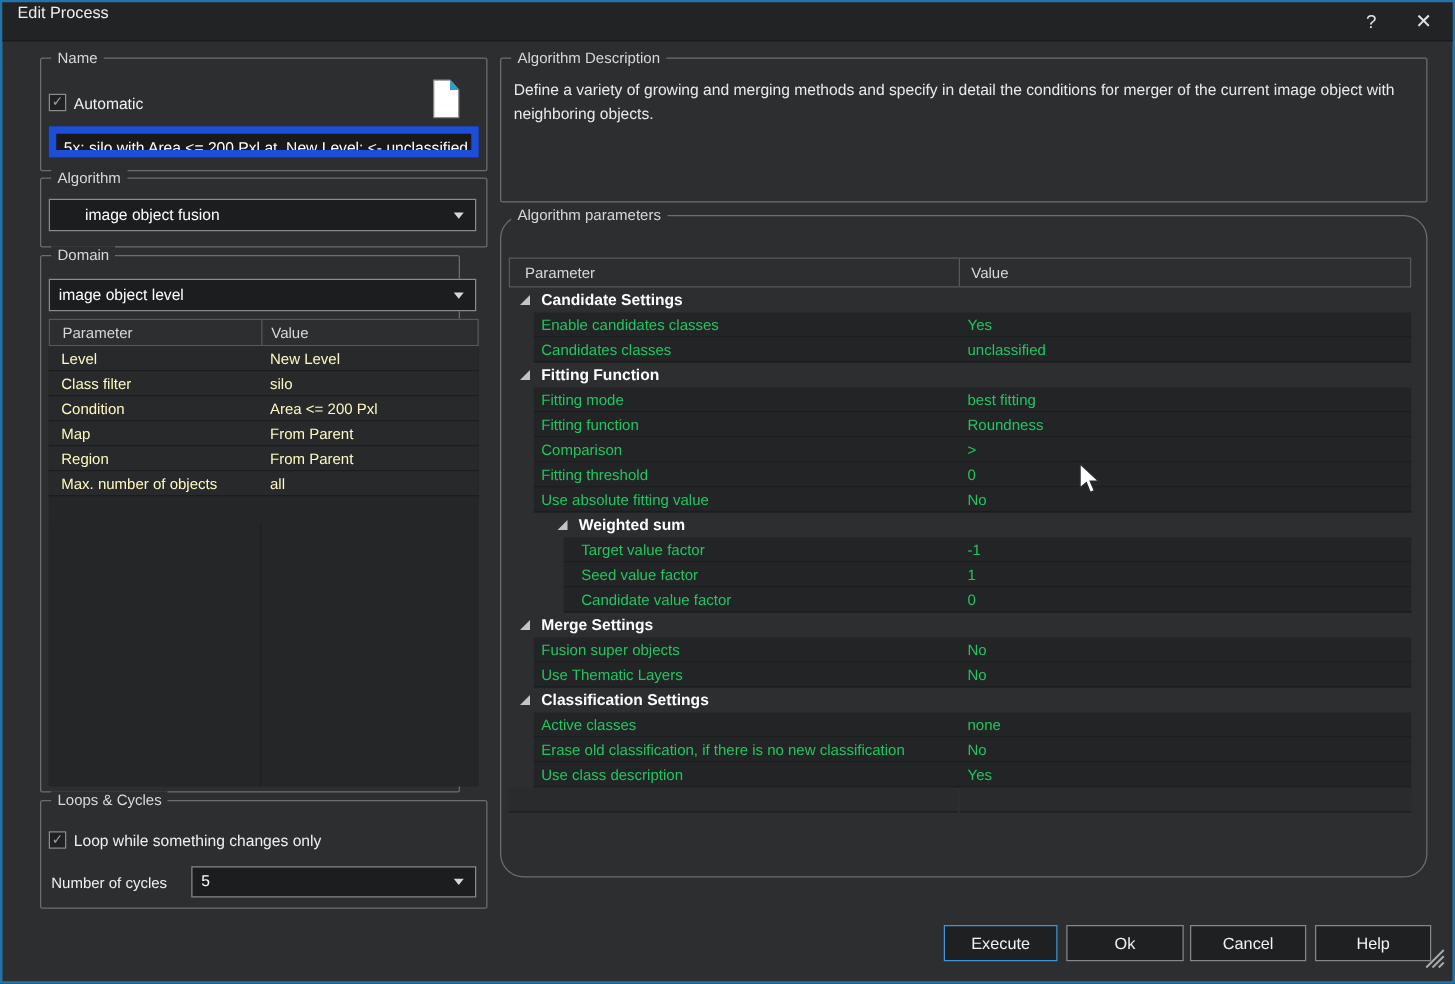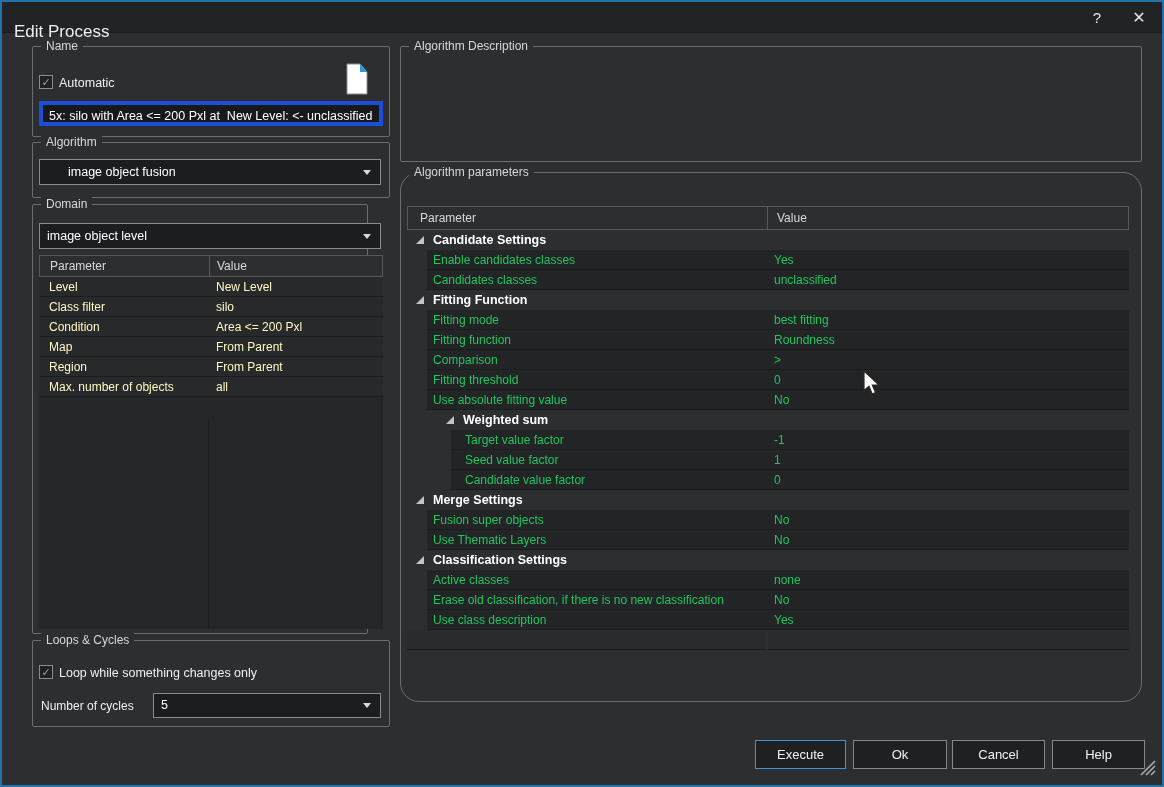--- a/index.html
+++ b/index.html
@@ -3,33 +3,33 @@
 <meta charset="utf-8">
 <style>
   * { margin:0; padding:0; box-sizing:border-box; }
   html,body { width:1164px; height:787px; background:#1a1c1e; }
   body { font-family:"Liberation Sans", sans-serif; position:relative; overflow:hidden; }
 
   .dialog { position:absolute; inset:0; background:#2c2e30; border:2px solid #2373a8; }
 
   
   .titlebar { position:absolute; left:0; top:0; right:0; height:31px; background:#212325; border-bottom:1px solid #191b1d; }
-  .titlebar .title { position:absolute; left:12px; top:20px; font-size:17px; color:#eeeeee; }
+  .titlebar .title { position:absolute; left:12px; top:0; font-size:13px; color:#eeeeee; }
   .tb-btn { position:absolute; top:4px; width:26px; height:23px; text-align:center; line-height:23px; color:#e4e4e4; font-size:15px; cursor:default; }
   .tb-help { right:52px; }
   .tb-close { right:10px; font-size:16px; }
 
   
   .groupbox { position:absolute; border:1px solid #6b6d6f; border-radius:2px; }
   .legend { position:absolute; top:-8px; left:8px; background:#2c2e30; padding:0 5px; font-size:12px; color:#d8d8d8; white-space:nowrap; }
 
   
   .checkbox { position:absolute; width:14px; height:14px; background:#1f2123; border:1px solid #8a8c8e; color:#a0a0a0; font-size:11px; line-height:12px; text-align:center; }
   .cb-label { position:absolute; font-size:12.5px; color:#f0f0f0; white-space:nowrap; }
-  .textinput { position:absolute; background:#17191b; border:4px solid #1d4ed8; color:#ffffff; font-size:12.5px; line-height:23px; padding:0 6px; white-space:pre; overflow:hidden; }
+  .textinput { position:absolute; background:#17191b; border:6px solid #1d4ed8; color:#ffffff; font-size:12.5px; line-height:23px; padding:0 6px; white-space:pre; overflow:hidden; }
   .combo { position:absolute; background:#1b1d1f; border:1px solid #898b8d; color:#ffffff; font-size:12.5px; line-height:24px; padding:0 7px; }
   .combo .arrow { position:absolute; right:9px; top:10px; width:0; height:0; border-left:4px solid transparent; border-right:4px solid transparent; border-top:5px solid #d8d8d8; }
 
   
   .docicon { position:absolute; }
 
   
   .dtable { position:absolute; background:#242628; }
   .dhead { position:absolute; left:0; top:0; right:0; height:22px; background:#2c2e30; border:1px solid #56585a; }
   .dhead .h1, .dhead .h2 { position:absolute; top:3px; font-size:12px; color:#d8d8d8; }
@@ -159,20 +159,21 @@
     <span class="cb-label" style="left:26px;top:25px;">Loop while something changes only</span>
     <span class="cb-label" style="left:8px;top:58px;font-size:12px;">Number of cycles</span>
     <div class="combo" style="left:120px;top:52px;width:228px;height:25px;line-height:23px;">
       <span>5</span>
       <span class="arrow" style="top:9px;"></span>
     </div>
   </div>
 
   <div class="groupbox" style="left:398px;top:44px;width:742px;height:116px;">
     <span class="legend">Algorithm Description</span>
+    <div class="desc-text">Define a variety of growing and merging methods and specify in detail the conditions for merger of the current image object with neighboring objects.</div>
   </div>
 
   <div class="groupbox" style="left:398px;top:170px;width:742px;height:530px;border-radius:19px;">
     <span class="legend">Algorithm parameters</span>
     <div class="ptable" style="left:6px;top:33px;width:722px;height:470px;">
       <div class="phead">
         <span class="h1">Parameter</span>
         <span class="hdiv"></span>
         <span class="h2">Value</span>
       </div>

